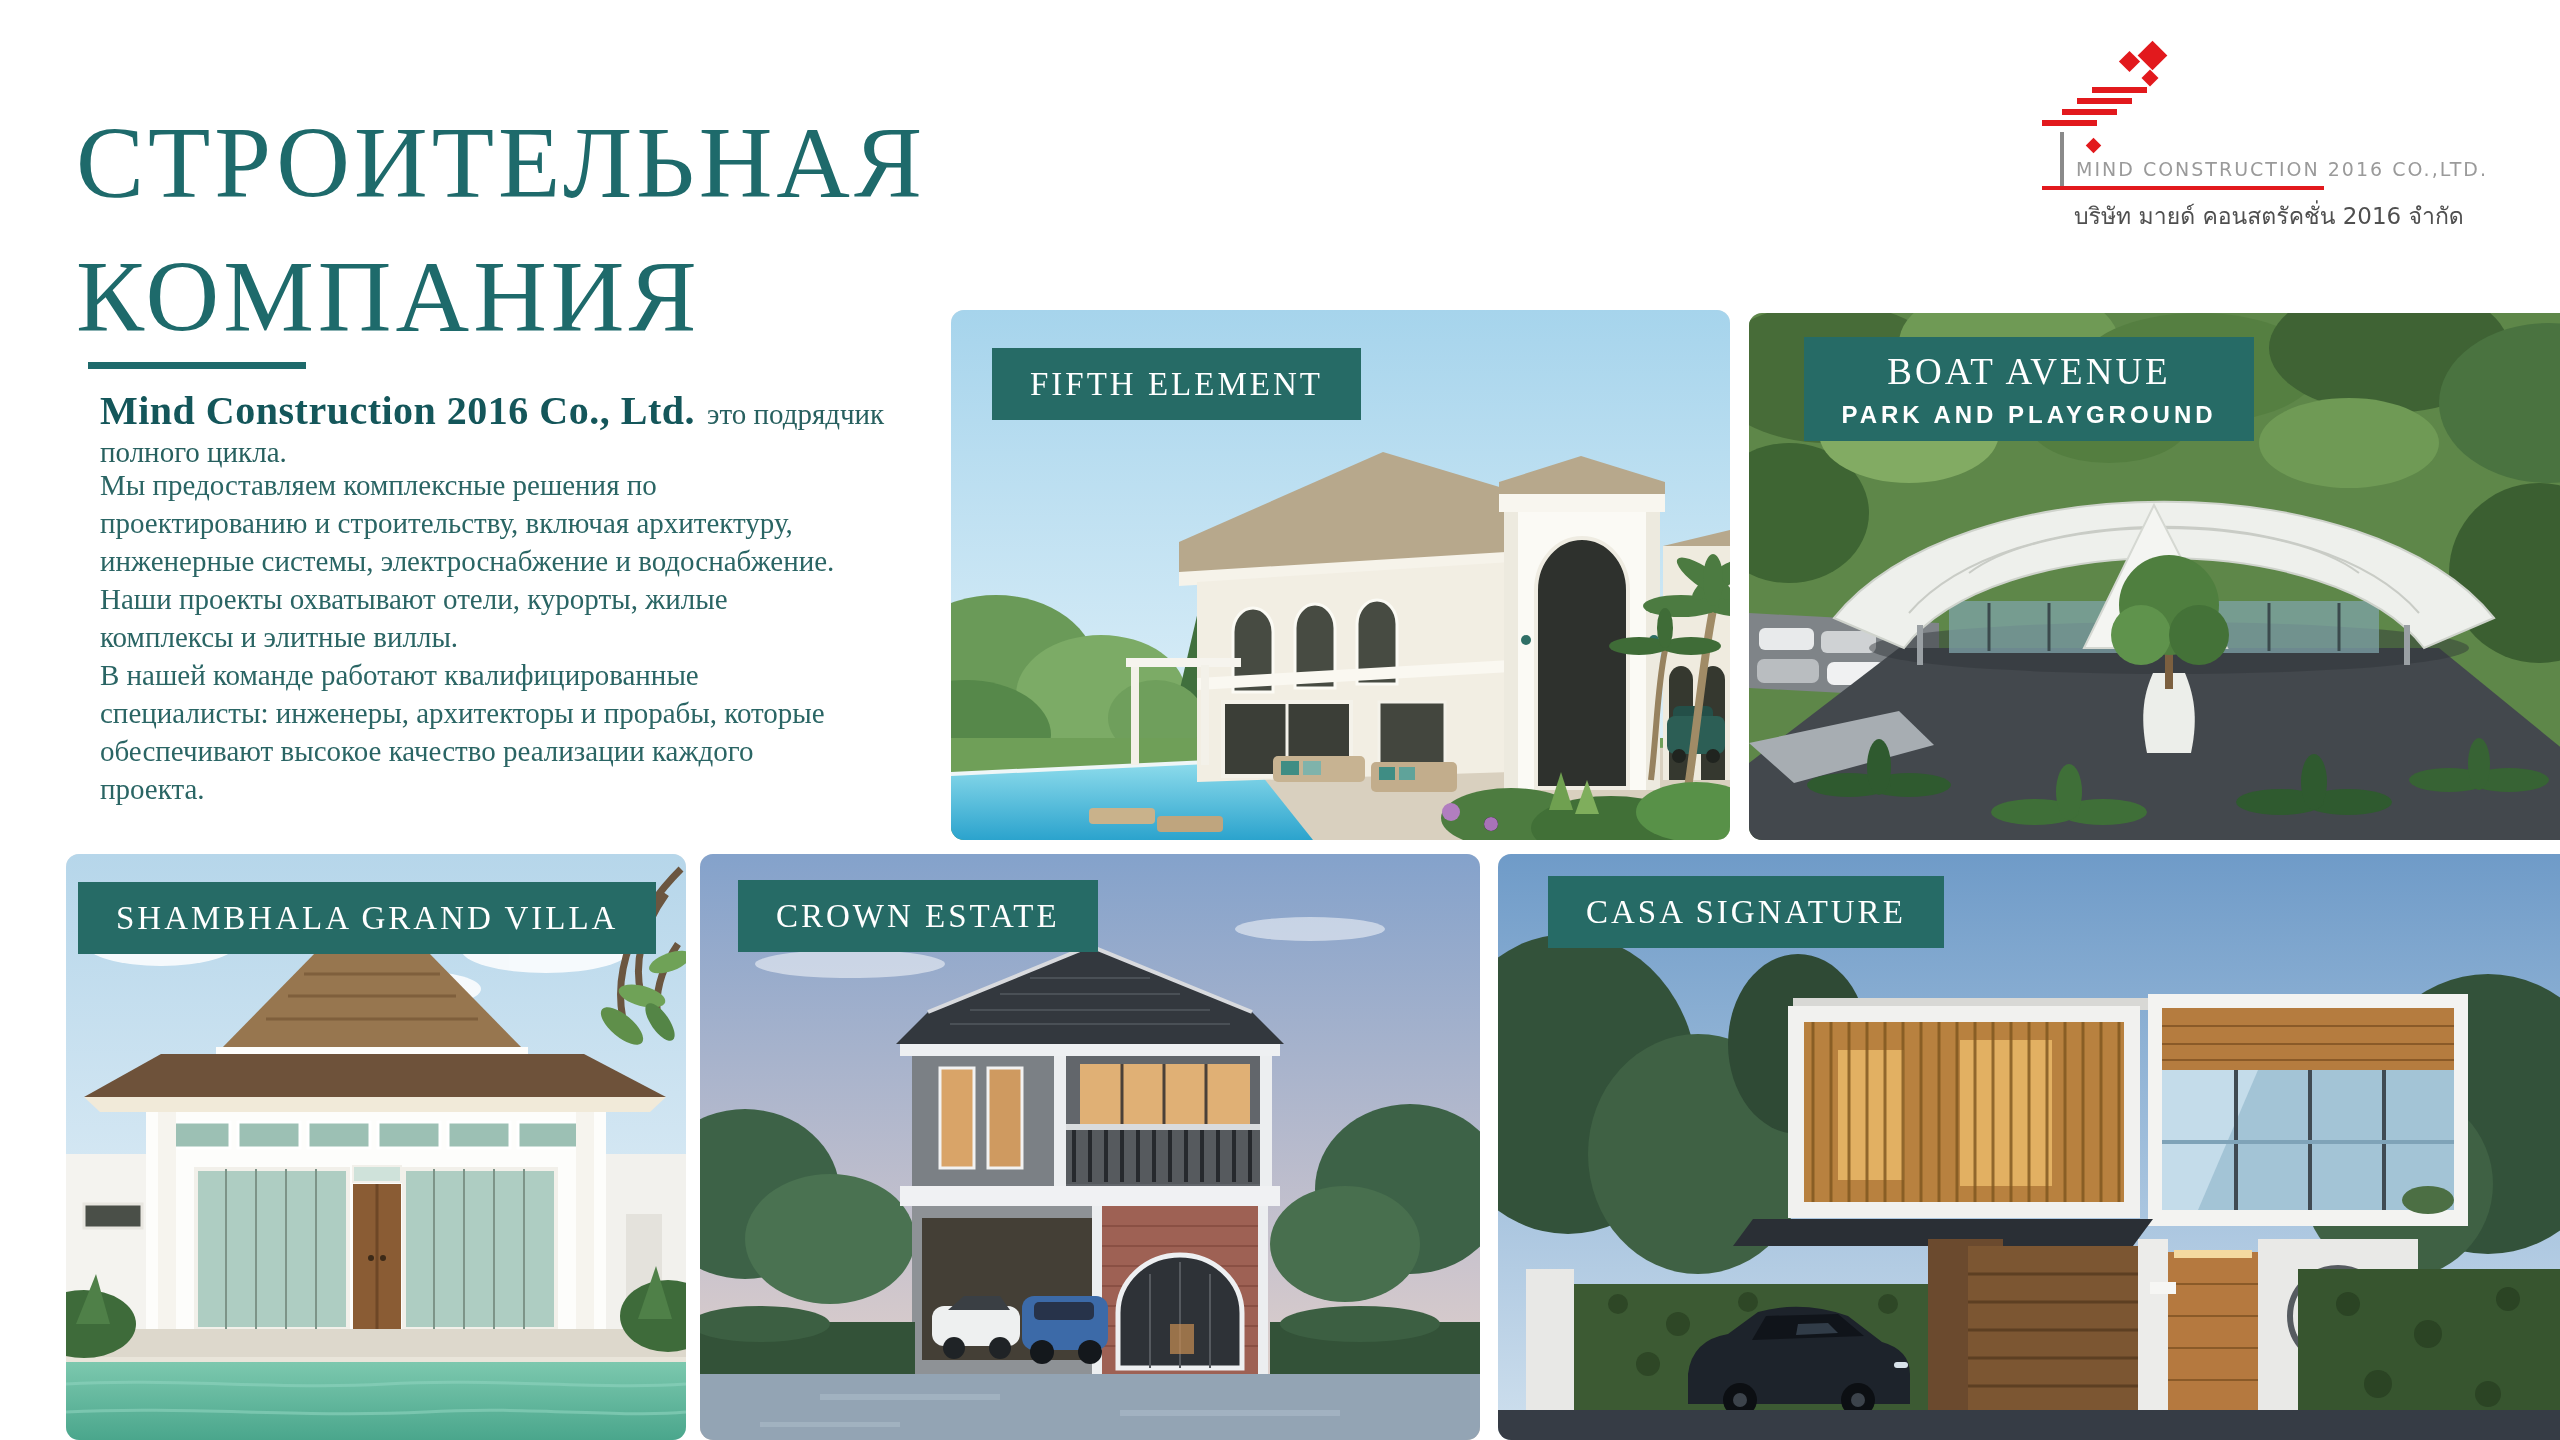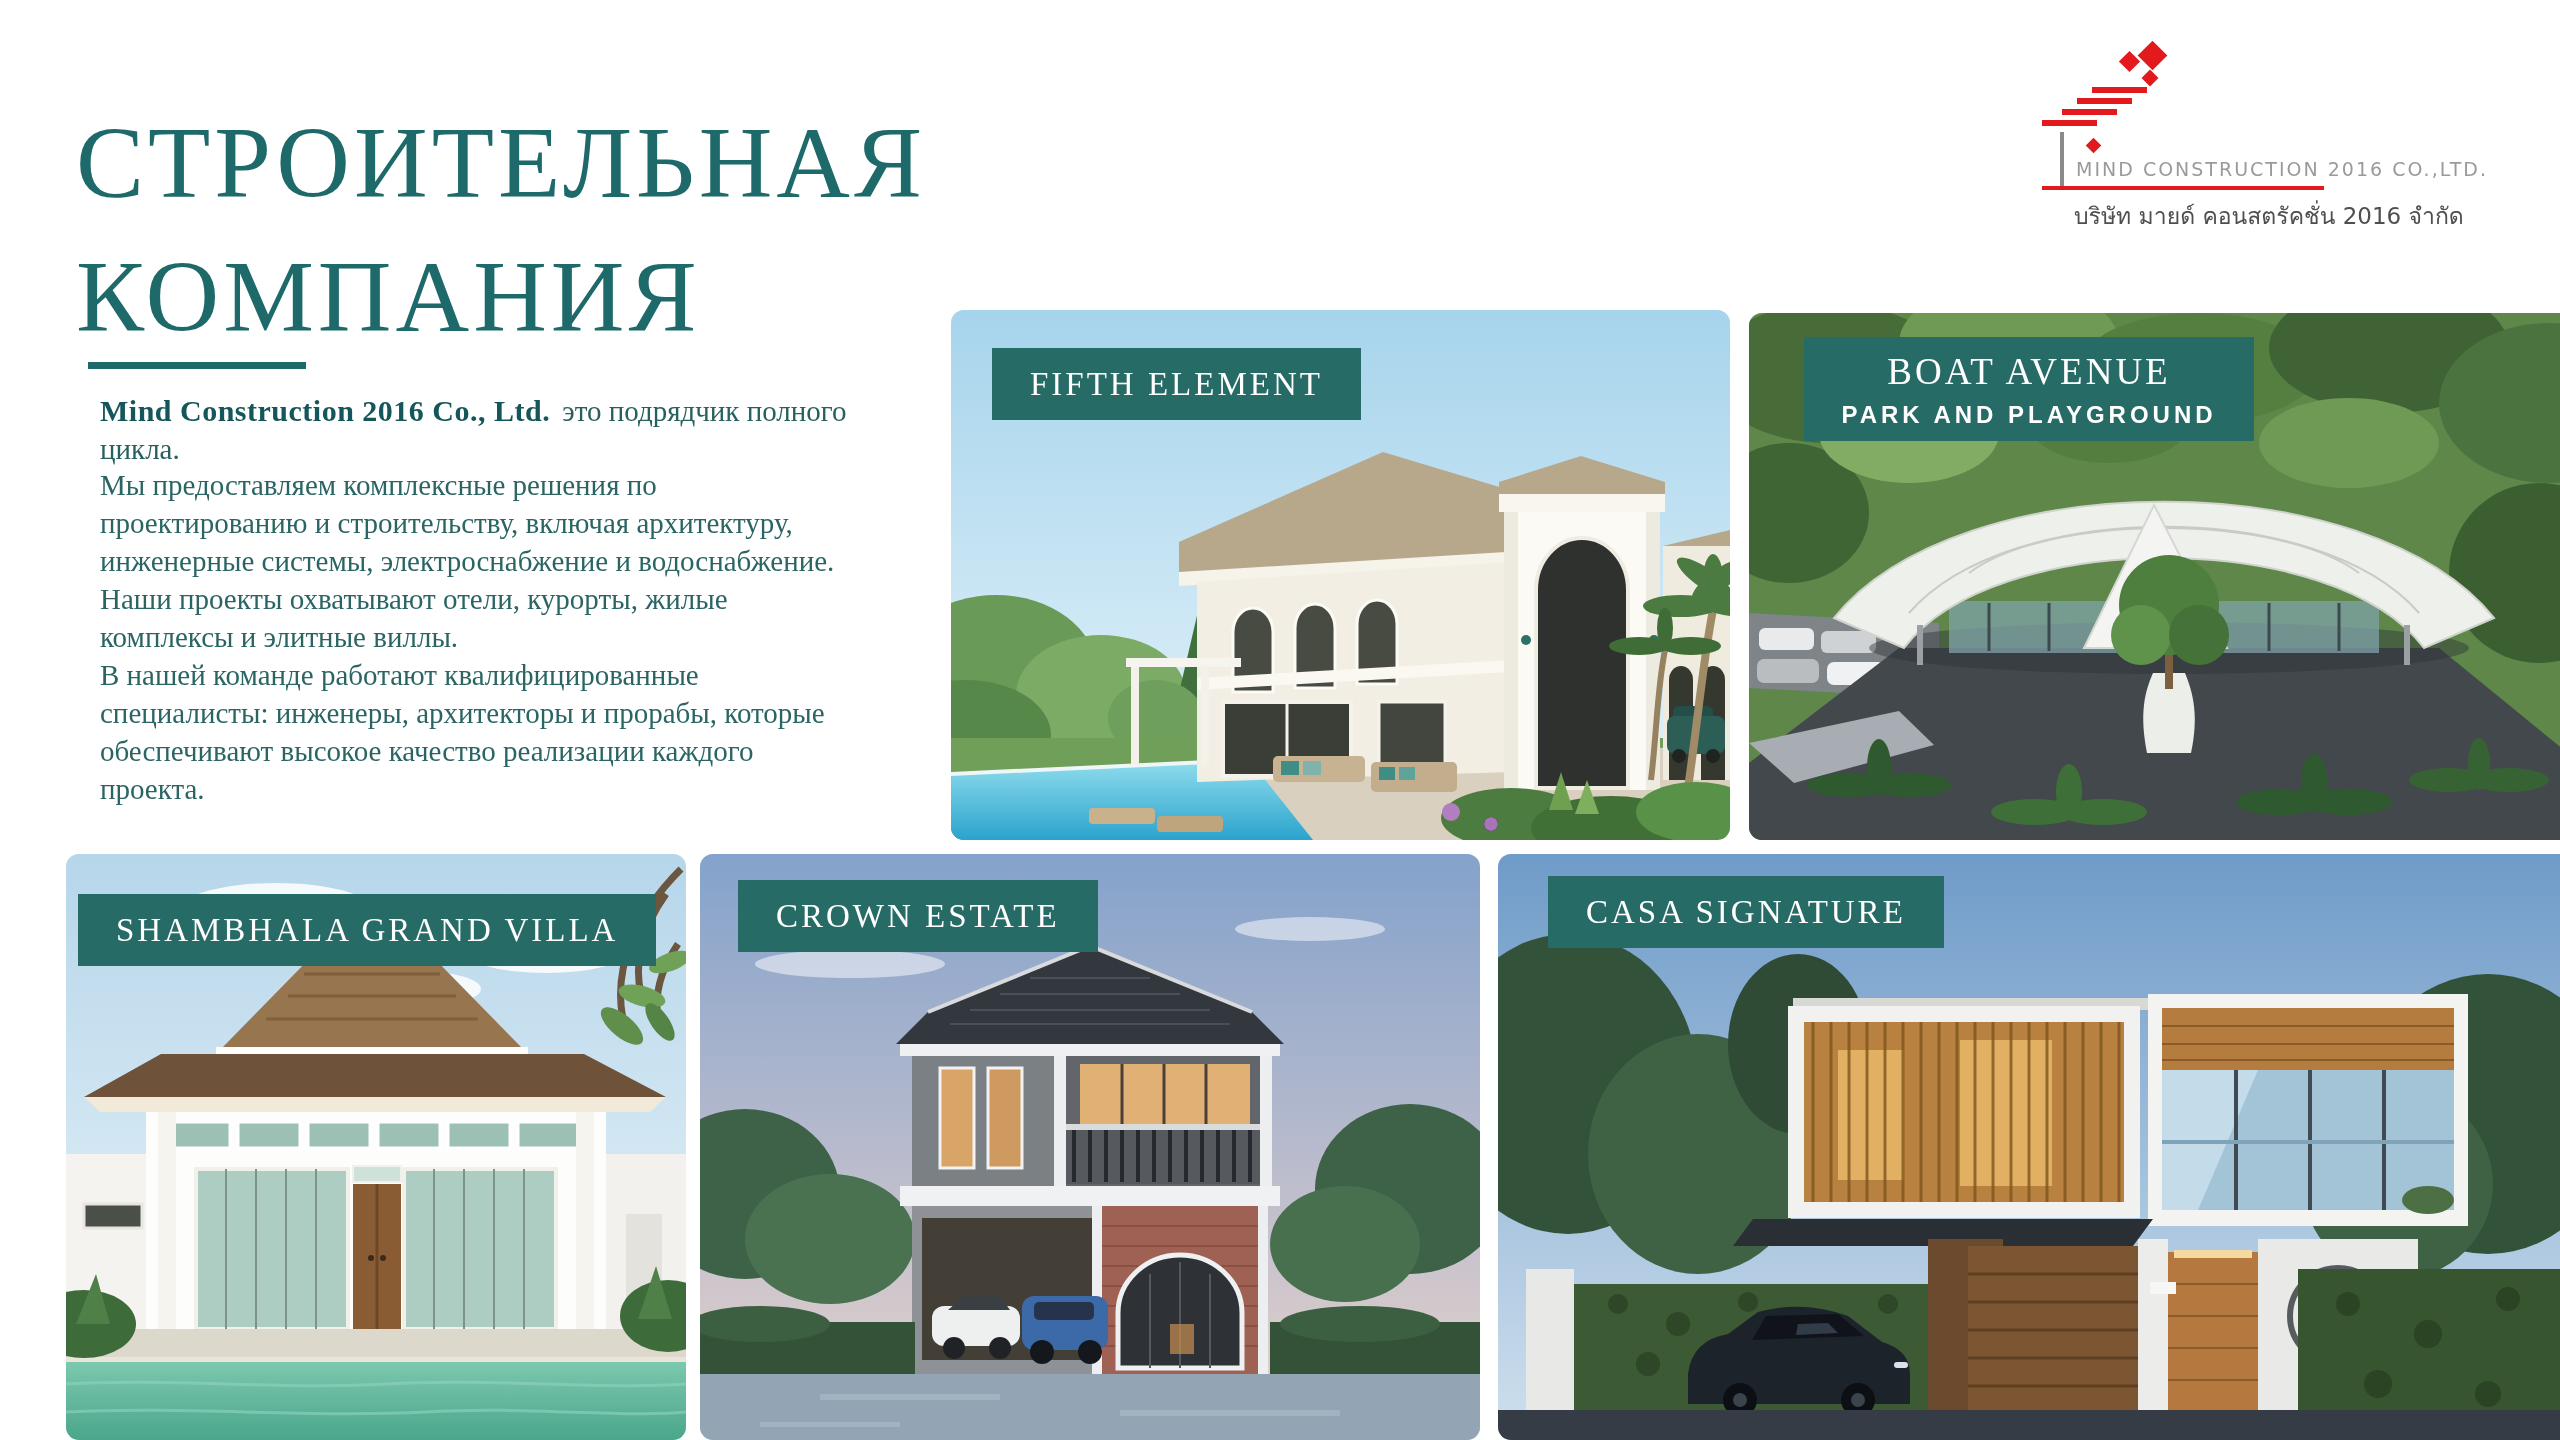--- a/index.html
+++ b/index.html
@@ -13,39 +13,39 @@
   .title-underline{position:absolute;left:88px;top:362px;width:218px;height:7px;background:#1E6A6B;}
 
   
   .logo{position:absolute;left:2030px;top:40px;width:500px;height:210px;}
   .logo svg{display:block;width:100%;height:100%;}
   .logo-en{font-family:"DejaVu Sans", sans-serif;font-size:19px;letter-spacing:2px;fill:#9A9A9A;}
   .logo-th{font-family:"DejaVu Sans", sans-serif;font-size:23px;fill:#4f4f4f;}
 
   
   .intro{position:absolute;left:100px;top:392px;width:790px;margin:0;font-size:29px;line-height:38px;color:#27605F;}
-  .intro b{font-size:30px;color:#14565A;letter-spacing:.5px;}
+  .intro b{font-size:40px;color:#14565A;letter-spacing:.5px;}
   .intro-rest{margin-left:12px;}
   .para{position:absolute;left:100px;width:760px;margin:0;font-size:29px;line-height:38px;color:#2A6564;}
   .para1{top:466px;}
   .para2{top:656px;}
 
   
   .fig{position:absolute;overflow:hidden;background:#e8e8e8;border-radius:13px;}
   .fig svg{display:block;width:100%;height:100%;}
   .fig1{left:911px;top:294px;width:779px;height:530px;}
   .fig2{left:1709px;top:297px;width:831px;height:527px;}
   .fig3{left:26px;top:838px;width:620px;height:586px;}
   .fig4{left:660px;top:838px;width:780px;height:586px;}
   .fig5{left:1458px;top:838px;width:1082px;height:586px;}
 
   .badge{position:absolute;margin:0;background:#266B66;color:#ffffff;display:flex;align-items:center;
          justify-content:center;height:72px;padding:0 38px;font-size:33px;letter-spacing:3px;white-space:nowrap;}
   .fig1 .badge{left:41px;top:38px;}
-  .fig3 .badge{left:12px;top:40px;}
+  .fig3 .badge{left:12px;top:28px;}
   .fig4 .badge{left:38px;top:26px;}
   .fig5 .badge{left:50px;top:22px;}
   .badge-stack{left:55px;top:24px;height:104px;width:450px;padding:0;flex-direction:column;gap:8px;}
   .badge-main{font-size:37px;letter-spacing:3px;}
   .badge-sub{font-family:"Liberation Sans", sans-serif;font-weight:bold;font-size:24px;letter-spacing:4px;}
 </style>
 </head>
 <body>
 
 <div class="slide">

